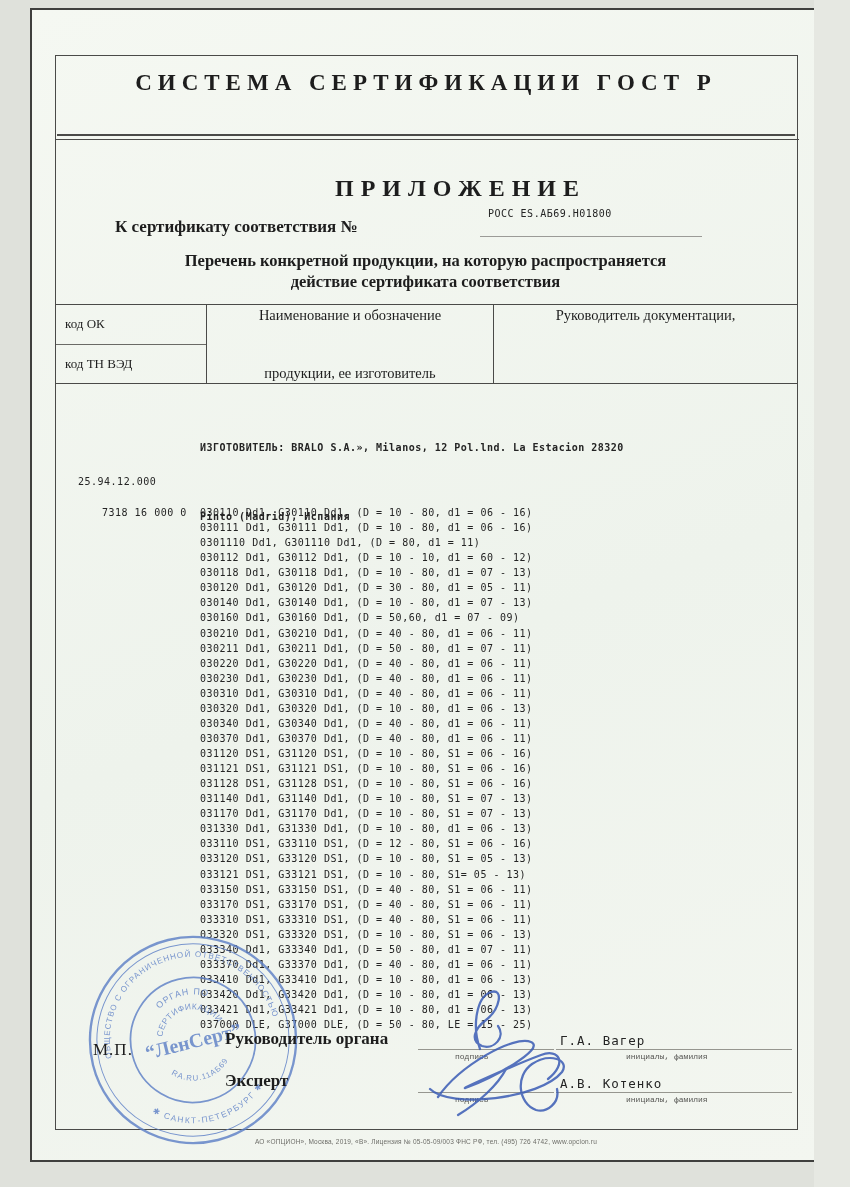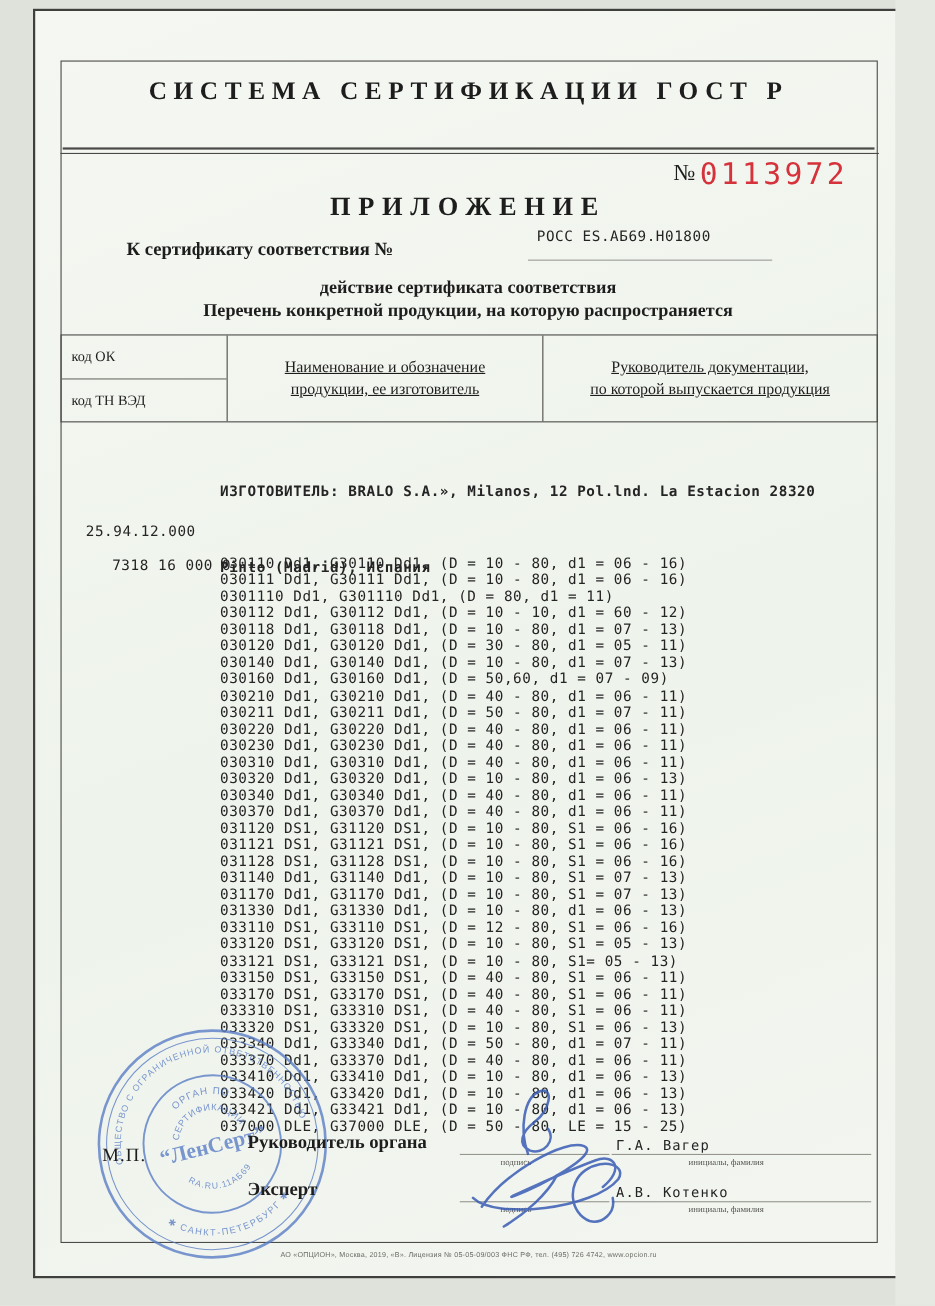--- a/index.html
+++ b/index.html
@@ -9,89 +9,84 @@
   .outer-frame{left:30px;top:8px;width:792px;height:1150px;border:2px solid #3f3f3d;
                background:linear-gradient(160deg,#f5f8f2 0%,#eef3ec 55%,#f3f6f0 100%);}
   .inner-frame{left:55px;top:55px;width:741px;height:1073px;border:1.5px solid #4a4a48;}
   .hdr-sep2{left:55px;top:139px;width:744px;height:1px;background:#4a4a48;}
   .header{left:57px;top:57px;width:738px;height:77px;border-bottom:2px solid #4a4a48;text-align:center;}
   .header .title{margin-top:13px;font-size:23px;font-weight:bold;letter-spacing:6px;}
   .header .subtitle{margin-top:5px;font-size:16.5px;font-weight:bold;letter-spacing:0.4px;}
   .serial{left:612px;top:143px;white-space:nowrap;}
   .serial .no{font-size:21px;vertical-align:3px;}
   .serial .digits{font-family:"DejaVu Sans Mono",monospace;font-size:27px;letter-spacing:3px;color:#d5323c;}
-  .doc-title{left:55px;top:175px;width:741px;text-align:center;font-size:24px;font-weight:bold;letter-spacing:7px;}
+  .doc-title{left:55px;top:175px;width:741px;text-align:center;font-size:24px;font-weight:bold;letter-spacing:7px;padding-left:35px;}
   .cert-label{left:115px;top:217px;font-size:17px;font-weight:bold;}
   .cert-number{left:488px;top:208px;font-family:"DejaVu Sans Mono",monospace;font-size:12px;letter-spacing:0.5px;color:#333;}
   .cert-line{left:480px;top:236px;width:222px;height:1px;background:#9b9b97;}
   .descr{left:55px;top:251px;width:741px;text-align:center;font-size:16.5px;font-weight:bold;line-height:20.5px;}
   .table{left:55px;top:304px;width:741px;height:78px;border:1.5px solid #4a4a48;display:flex;}
   .t-col1{width:150px;border-right:1.2px solid #4a4a48;display:flex;flex-direction:column;}
   .t-col1 > div{flex:1;display:flex;align-items:center;padding-left:9px;font-size:13px;}
   .t-col1 > div:first-child{border-bottom:1px solid #6a6a66;}
   .t-col2{width:286px;border-right:1.2px solid #4a4a48;}
-  .t-col2,.t-col3{display:flex;flex-direction:column;align-items:center;justify-content:center;
-                  text-align:center;font-size:14.5px;line-height:20px;text-decoration:underline;}
+  .t-col2,.t-col3{display:flex;flex-direction:column;align-items:center;justify-content:space-between;
+                  text-align:center;font-size:14.5px;line-height:20px;}
   .t-col3{flex:1;}
-  .mono{font-family:"DejaVu Sans Mono",monospace;font-size:13px;letter-spacing:0.5px;color:#242424;white-space:pre;}
+  .mono{font-family:"DejaVu Sans Mono",monospace;font-size:10px;letter-spacing:0.5px;color:#242424;white-space:pre;}
   .manufacturer{left:200px;top:390px;line-height:23px;font-weight:bold;}
   .ok-code{left:78px;top:476px;}
   .group-title{left:200px;top:476px;}
   .tnved{left:78px;top:507px;margin-left:24px;}
   .items{left:200px;top:505px;line-height:15.07px;}
   .sig-label{font-size:17px;font-weight:bold;}
   .sig-line{height:1px;background:#96968f;}
-  .tiny{font-family:Liberation Serif, serif;font-size:8px;color:#555552;}
+  .tiny{font-family:Liberation Mono, monospace;font-size:8px;color:#555552;}
   .sig-name{font-family:"DejaVu Sans Mono",monospace;font-size:12.5px;letter-spacing:1px;color:#242424;white-space:nowrap;}
   .mp{left:93px;top:1040px;font-size:17px;letter-spacing:1px;}
   .stamp{left:84px;top:931px;width:218px;height:218px;transform:rotate(-14deg);opacity:0.8;}
   .autograph{left:418px;top:985px;width:180px;height:140px;}
   .fineprint{left:30px;top:1138px;width:792px;text-align:center;
              font-family:"Liberation Sans",sans-serif;font-size:6.5px;color:#6d6d68;letter-spacing:0.2px;}
 </style>
 </head>
 <body>
 
 <div class="canvas">
   <div class="abs outer-frame"></div>
   <div class="abs inner-frame"></div>
 
   <div class="abs header">
     <div class="title">СИСТЕМА СЕРТИФИКАЦИИ ГОСТ Р</div>
   </div>
   <div class="abs hdr-sep2"></div>
 
-  <div class="abs serial">
-    <span class="no">№</span>
-    <span class="digits">0113972</span>
-  </div>
 
   <div class="abs doc-title">ПРИЛОЖЕНИЕ</div>
 
   <div class="abs cert-label">К сертификату соответствия №</div>
   <div class="abs cert-number mono">РОСС ES.АБ69.Н01800</div>
   <div class="abs cert-line"></div>
 
   <div class="abs descr">
+    <div>Перечень конкретной продукции,  на которую распространяется</div>
     <div>действие сертификата соответствия</div>
-    <div>Перечень конкретной продукции,  на которую распространяется</div>
   </div>
 
   <div class="abs table">
     <div class="t-col1">
       <div>код ОК</div>
       <div>код ТН ВЭД</div>
     </div>
     <div class="t-col2">
       <div>Наименование и обозначение</div>
       <div>продукции, ее изготовитель</div>
     </div>
     <div class="t-col3">
       <div>Руководитель документации,</div>
-      <div>по которой выпускается продукция</div>
     </div>
   </div>
 
   <div class="abs manufacturer mono">
     <div>ИЗГОТОВИТЕЛЬ: BRALO S.A.», Milanos, 12 Pol.lnd. La Estacion 28320</div>
     <div>Pinto (Madrid), Испания</div>
   </div>
 
   <div class="abs ok-code mono">25.94.12.000</div>
   <div class="abs tnved mono">7318 16 000 0</div>

